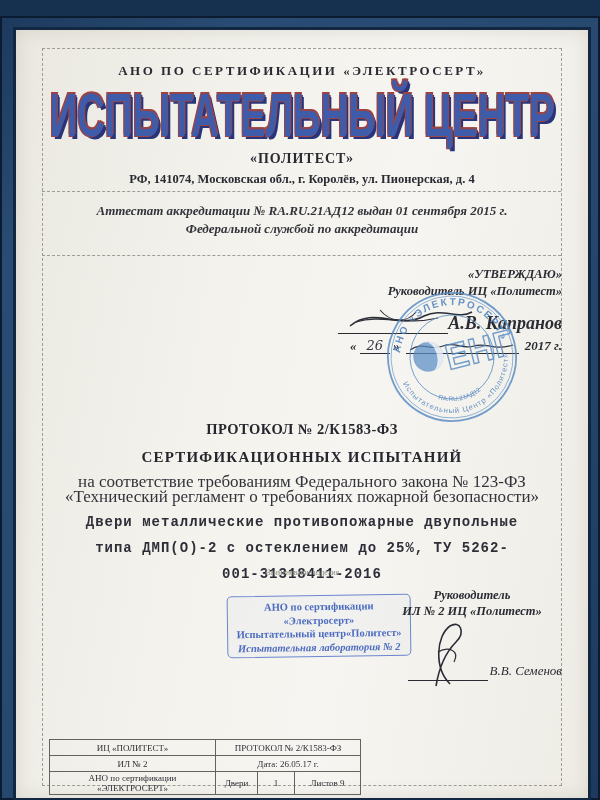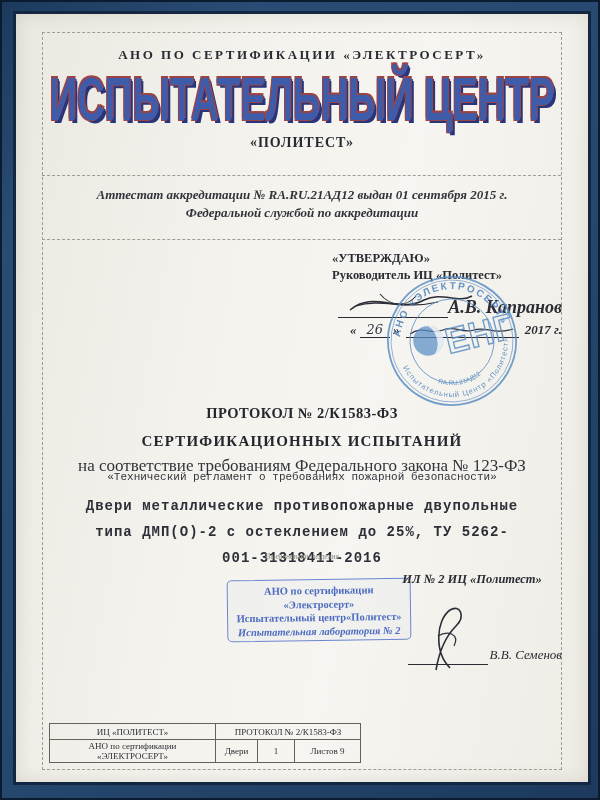--- a/index.html
+++ b/index.html
@@ -7,20 +7,21 @@
     width:600px;height:800px;
     font-family:"Liberation Serif", serif;
     background:#16304f;
     position:relative;overflow:hidden;
   }
   .canvas{
     position:absolute;inset:0;
     background:linear-gradient(135deg,#1d3a5e 0%,#2a4c74 18%,#274970 50%,#1d3a5e 100%);
     border:2px solid #0c1c30;
     box-sizing:border-box;
+    margin-top:16px;
   }
   .page{
     position:absolute;left:14px;top:12px;width:572px;height:768px;
     background:linear-gradient(100deg,#eae8e1 0%,#f3f2ec 35%,#f6f5f1 60%,#eeece5 100%);
     box-shadow:0 0 0 3px #122741, inset 0 0 18px rgba(120,110,90,.18);
   }
   .abs{position:absolute;}
   .dash-frame{
     left:26px;top:18px;width:518px;height:736px;
     border:1px dashed #9d9d93;
@@ -34,30 +35,30 @@
     font-weight:bold;font-size:40px;letter-spacing:0px;
     color:#3f5cab;
     transform:scaleY(1.55) scaleX(0.96);transform-origin:center top;
     text-shadow:-1px -1px 0 #9c4343,1px -1px 0 #9c4343,-1px 1px 0 #9c4343,
                  2px 1px 0 #28357c,3px 2px 0 #28357c,1px 1px 0 #7d93cc;
     white-space:nowrap;
   }
   .politest{top:121px;font-size:14px;font-weight:bold;color:#2a2a33;letter-spacing:1px;}
   .address{top:142px;font-size:12.5px;font-weight:bold;color:#2a2a33;}
   .attest{top:172px;font-size:13px;font-weight:bold;font-style:italic;color:#33333b;line-height:18px;}
-  .approve{top:236px;right:26px;text-align:left;font-size:12.5px;font-weight:bold;color:#2b2b34;line-height:17px;width:230px;}
+  .approve{top:236px;right:26px;text-align:right;font-size:12.5px;font-weight:bold;font-style:italic;color:#2b2b34;line-height:17px;width:230px;}
   .kapranov-row{top:283px;right:26px;font-size:18px;font-weight:bold;font-style:italic;color:#2b2b34;}
   .sig1-line{top:303px;right:140px;width:110px;border-bottom:1.2px solid #2b2b34;}
   .date-row{top:308px;right:26px;width:212px;font-size:13px;font-weight:bold;font-style:italic;color:#2b2b34;display:flex;align-items:flex-end;}
   .hand{font-family:"DejaVu Serif", serif;font-style:italic;font-weight:normal;color:#33333f;}
   .u{border-bottom:1.2px solid #2b2b34;}
   .protocol-title{top:391px;font-size:14.5px;font-weight:bold;color:#26262e;letter-spacing:.5px;}
   .protocol-sub{top:419px;font-size:15px;font-weight:bold;color:#26262e;letter-spacing:1.2px;}
   .protocol-l1{top:442px;font-size:17px;color:#33333b;}
-  .protocol-l2{top:457px;font-size:11px;color:#33333b;font-family:Liberation Mono, monospace;}
+  .protocol-l2{top:457px;font-size:17px;color:#33333b;}
   .product{top:479px;font-family:"Liberation Mono", monospace;font-weight:bold;
     font-size:14px;letter-spacing:1px;color:#2e2e38;line-height:26px;}
   .product-caption{top:538px;font-size:7.5px;color:#8b8b81;}
   .stamp-box{
     left:211px;top:565px;width:182px;height:56px;
     border:1.5px solid #6b86cf;border-radius:5px;
     color:#4d6cc0;font-size:10.5px;font-weight:bold;line-height:13.5px;
     text-align:center;padding-top:4px;transform:rotate(-0.8deg);
     background:rgba(120,150,220,0.04);
   }
@@ -77,20 +78,21 @@
   <div class="page">
 
     <div class="abs dash-frame"></div>
 
     <div class="abs center org-header">АНО ПО СЕРТИФИКАЦИИ «ЭЛЕКТРОСЕРТ»</div>
 
     <div class="abs big-title">ИСПЫТАТЕЛЬНЫЙ ЦЕНТР</div>
 
     <div class="abs center politest">«ПОЛИТЕСТ»</div>
 
+    <div class="abs center address">РФ, 141074, Московская обл., г. Королёв, ул. Пионерская, д. 4</div>
 
     <div class="abs dash-h" style="top:161px"></div>
 
     <div class="abs center attest">
       <div>Аттестат аккредитации № RA.RU.21АД12 выдан 01 сентября 2015 г.</div>
       <div>Федеральной службой по аккредитации</div>
     </div>
 
     <div class="abs dash-h" style="top:225px"></div>
 
@@ -155,35 +157,40 @@
     <div class="abs center product-caption">Наименование изделия</div>
 
     <div class="abs stamp-box">
       <div>АНО по сертификации</div>
       <div>«Электросерт»</div>
       <div>Испытательный центр«Политест»</div>
       <div class="it">Испытательная лаборатория № 2</div>
     </div>
 
     <div class="abs lab-role">
+      <div>Руководитель</div>
       <div>ИЛ № 2 ИЦ «Политест»</div>
     </div>
 
     <svg class="abs sigsvg" style="left:400px;top:588px" width="60" height="72" viewBox="0 0 60 72">
       <path d="M34,66 C 18,50 20,18 34,8 C 44,2 50,14 40,24 C 32,32 24,44 20,68" fill="none" stroke="#2d2d38" stroke-width="1.6"></path>
       <path d="M22,34 C 32,28 44,32 38,44" fill="none" stroke="#2d2d38" stroke-width="1.2"></path>
     </svg>
     <div class="abs sig2-line"></div>
     <div class="abs semenov">В.В. Семенов</div>
 
     <table class="abs ftable">
       <tbody>
           <tr>
         <td style="width:161px">ИЦ «ПОЛИТЕСТ»</td>
         <td colspan="3">ПРОТОКОЛ  № 2/К1583-ФЗ</td>
+      </tr>
+      <tr>
+        <td>ИЛ № 2</td>
+        <td colspan="3">Дата: 26.05.17 г.</td>
       </tr>
       <tr>
         <td>АНО по сертификации «ЭЛЕКТРОСЕРТ»</td>
         <td style="width:37px">Двери</td>
         <td style="width:32px">1</td>
         <td>Листов 9</td>
       </tr>
     </tbody>
       </table>
 

